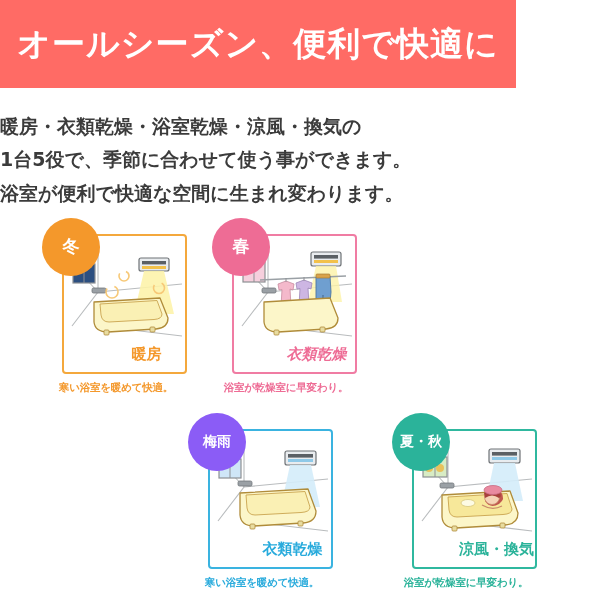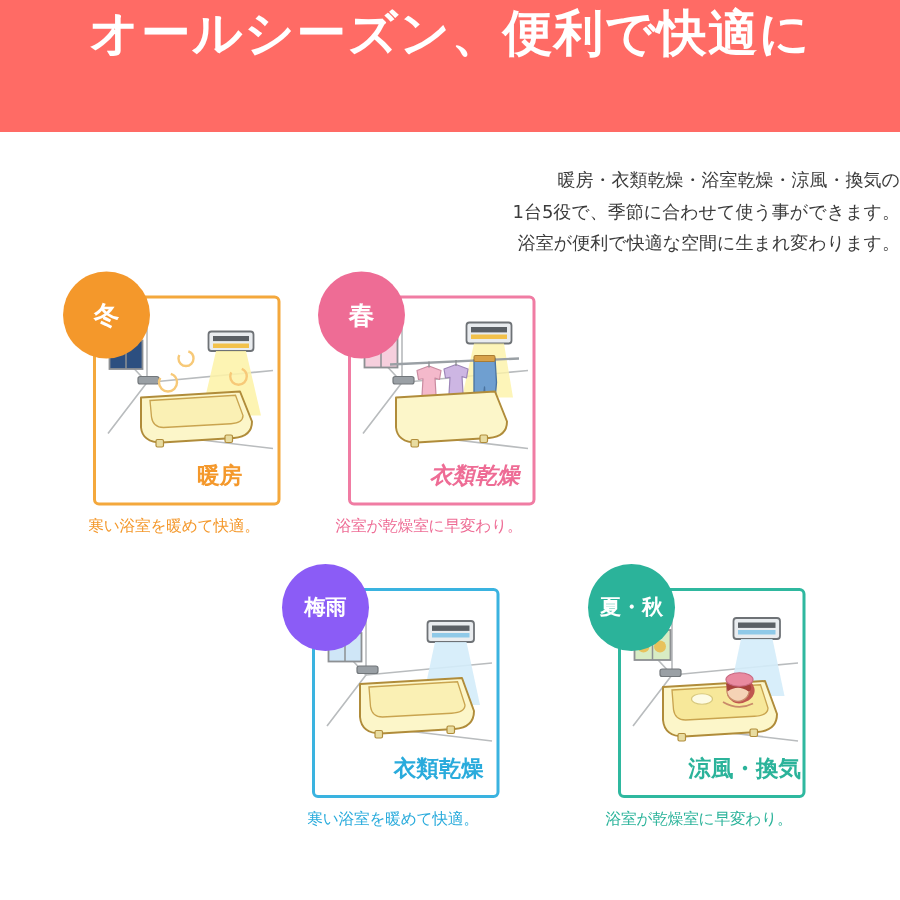--- a/index.html
+++ b/index.html
@@ -6,39 +6,40 @@
   html, body { width:600px; height:600px; }
   body {
     font-family: "DejaVu Sans", "Liberation Sans", sans-serif;
     background:#ffffff;
     overflow:hidden;
     position:relative;
   }
 
   
   .banner {
-    width:600px; height:88px;
+    width:516px; height:88px;
     background:#ff6b65;
-    display:flex; align-items:flex-start; justify-content:center;
+    display:flex; align-items:center; justify-content:center;
   }
   .banner-title {
     color:#ffffff;
     font-size:33px;
     font-weight:bold;
     letter-spacing:1px;
     white-space:nowrap;
   }
 
   
   .intro {
     margin-top:22px;
-    text-align:right;
+    text-align:left;
     color:#3b3b3b;
-    font-size:12px;
+    font-size:19px;
     line-height:1.75;
+    font-weight:bold;
   }
   .intro-line { display:block; white-space:nowrap; }
 
   
   .cards-wrap { position:relative; width:600px; height:390px; margin-top:12px; }
 
   .card-block { position:absolute; width:148px; }
   .card-block.pos-1 { left:42px;  top:12px;  }
   .card-block.pos-2 { left:212px; top:12px;  }
   .card-block.pos-3 { left:188px; top:207px; }
@@ -85,21 +86,21 @@
     font-size:15px;
     font-weight:bold;
     padding-left:44px;
   }
 
   .caption {
     margin-top:7px;
     width:148px;
     text-align:center;
     font-size:10.5px;
-    font-weight:normal;
+    font-weight:bold;
     letter-spacing:-0.2px;
     white-space:nowrap;
   }
 
   
   .scene svg { display:block; }
 </style>
 </head>
 <body>
 

